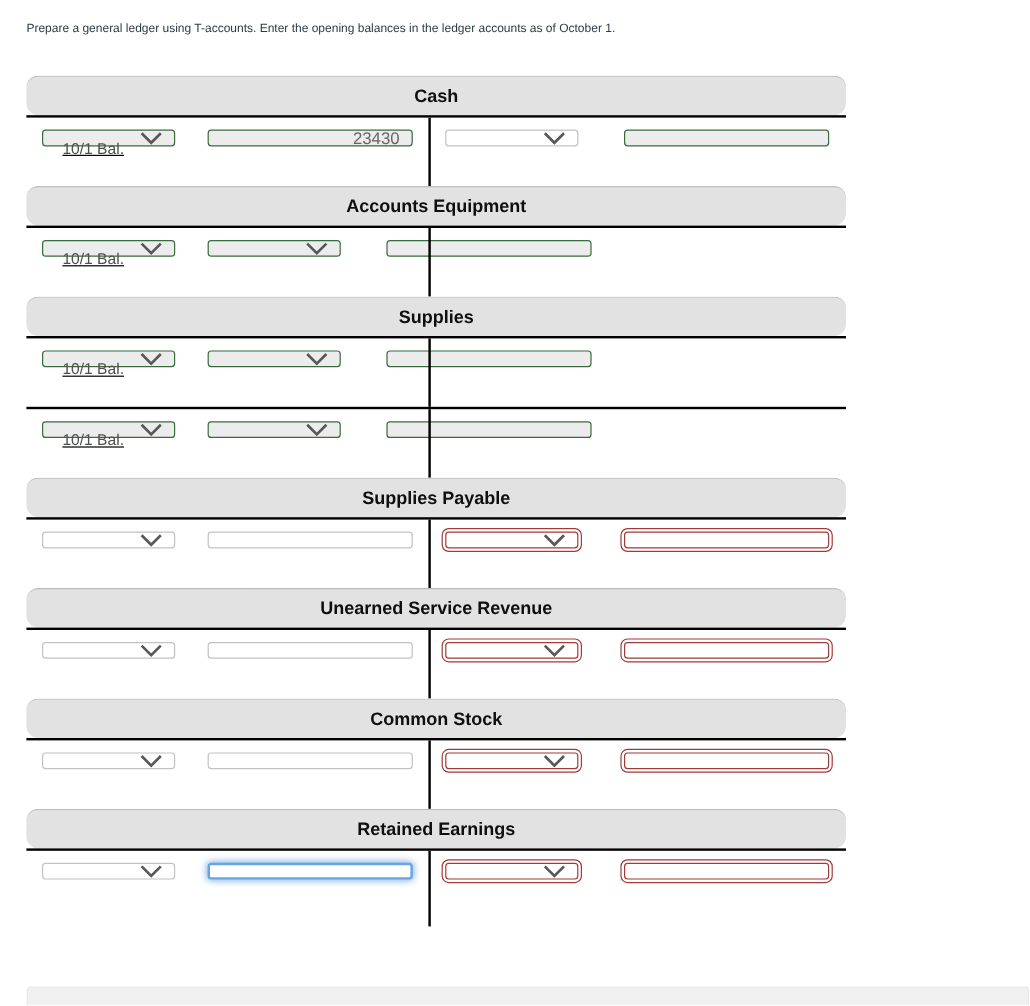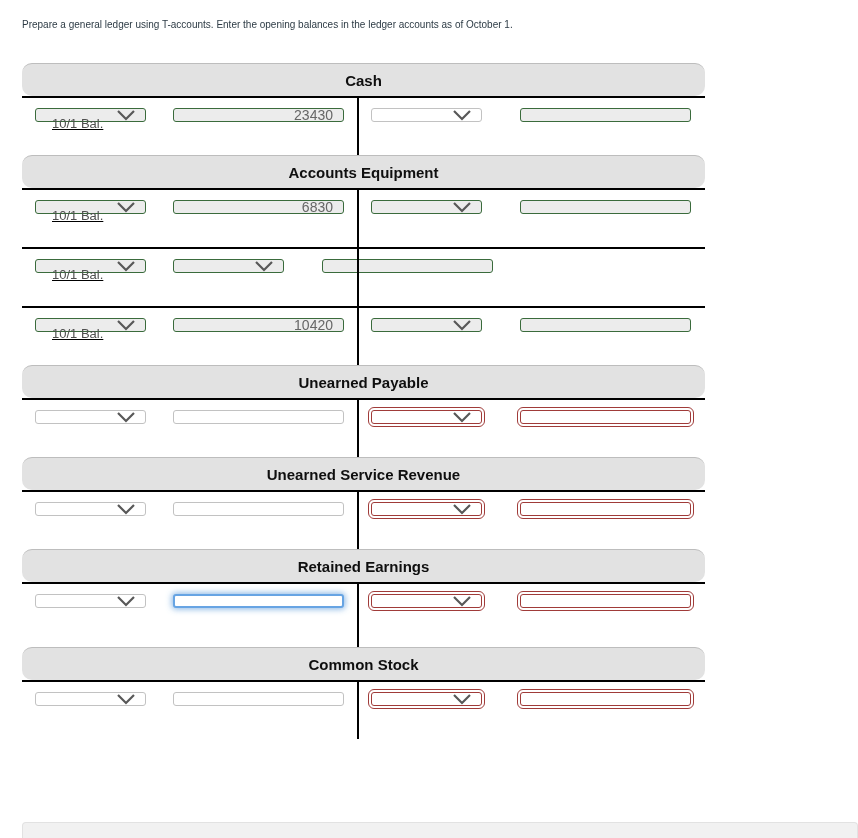--- a/index.html
+++ b/index.html
@@ -145,33 +145,33 @@
 
   <section class="acct">
     <div class="hdr">Accounts Equipment</div>
     <div class="body">
       <div class="ctl dd s-green">
         <span class="ddtext">10/1 Bal.</span>
         <span class="chev"><svg width="20" height="12" viewBox="0 0 20 12">
               <path d="M2 2 L10 10 L18 2" fill="none" stroke="#585858" stroke-width="2.2"></path>
             </svg></span>
       </div>
-      <input class="ctl amt s-green" value="6830" style="">
       <div class="tbar"></div>
       <div class="ctl dd cr s-green">
         <span class="ddtext"></span>
         <span class="chev"><svg width="20" height="12" viewBox="0 0 20 12">
               <path d="M2 2 L10 10 L18 2" fill="none" stroke="#585858" stroke-width="2.2"></path>
             </svg></span>
       </div>
       <input class="ctl amt cram s-green" value="" style="">
     </div>
   </section>
 
   <section class="acct">
+    <div class="hdr">Supplies</div>
     <div class="body">
       <div class="ctl dd s-green">
         <span class="ddtext">10/1 Bal.</span>
         <span class="chev"><svg width="20" height="12" viewBox="0 0 20 12">
               <path d="M2 2 L10 10 L18 2" fill="none" stroke="#585858" stroke-width="2.2"></path>
             </svg></span>
       </div>
       <div class="tbar"></div>
       <div class="ctl dd cr s-green">
         <span class="ddtext"></span>
@@ -184,34 +184,33 @@
   </section>
 
   <section class="acct">
     <div class="body">
       <div class="ctl dd s-green">
         <span class="ddtext">10/1 Bal.</span>
         <span class="chev"><svg width="20" height="12" viewBox="0 0 20 12">
               <path d="M2 2 L10 10 L18 2" fill="none" stroke="#585858" stroke-width="2.2"></path>
             </svg></span>
       </div>
-      <input class="ctl amt s-green" value="10420" style="">
       <div class="tbar"></div>
       <div class="ctl dd cr s-green">
         <span class="ddtext"></span>
         <span class="chev"><svg width="20" height="12" viewBox="0 0 20 12">
               <path d="M2 2 L10 10 L18 2" fill="none" stroke="#585858" stroke-width="2.2"></path>
             </svg></span>
       </div>
       <input class="ctl amt cram s-green" value="" style="">
     </div>
   </section>
 
   <section class="acct">
-    <div class="hdr">Unearned Payable</div>
+    <div class="hdr">Supplies Payable</div>
     <div class="body">
       <div class="ctl dd s-plain">
         <span class="ddtext"></span>
         <span class="chev"><svg width="20" height="12" viewBox="0 0 20 12">
               <path d="M2 2 L10 10 L18 2" fill="none" stroke="#585858" stroke-width="2.2"></path>
             </svg></span>
       </div>
       <input class="ctl amt s-plain" value="" style="">
       <div class="tbar"></div>
       <div class="ctl dd cr s-error">
@@ -219,20 +218,41 @@
         <span class="chev"><svg width="20" height="12" viewBox="0 0 20 12">
               <path d="M2 2 L10 10 L18 2" fill="none" stroke="#585858" stroke-width="2.2"></path>
             </svg></span>
       </div>
       <input class="ctl amt cram s-error" value="" style="">
     </div>
   </section>
 
   <section class="acct">
     <div class="hdr">Unearned Service Revenue</div>
+    <div class="body">
+      <div class="ctl dd s-plain">
+        <span class="ddtext"></span>
+        <span class="chev"><svg width="20" height="12" viewBox="0 0 20 12">
+              <path d="M2 2 L10 10 L18 2" fill="none" stroke="#585858" stroke-width="2.2"></path>
+            </svg></span>
+      </div>
+      <input class="ctl amt s-plain" value="" style="">
+      <div class="tbar"></div>
+      <div class="ctl dd cr s-error">
+        <span class="ddtext"></span>
+        <span class="chev"><svg width="20" height="12" viewBox="0 0 20 12">
+              <path d="M2 2 L10 10 L18 2" fill="none" stroke="#585858" stroke-width="2.2"></path>
+            </svg></span>
+      </div>
+      <input class="ctl amt cram s-error" value="" style="">
+    </div>
+  </section>
+
+  <section class="acct">
+    <div class="hdr">Common Stock</div>
     <div class="body">
       <div class="ctl dd s-plain">
         <span class="ddtext"></span>
         <span class="chev"><svg width="20" height="12" viewBox="0 0 20 12">
               <path d="M2 2 L10 10 L18 2" fill="none" stroke="#585858" stroke-width="2.2"></path>
             </svg></span>
       </div>
       <input class="ctl amt s-plain" value="" style="">
       <div class="tbar"></div>
       <div class="ctl dd cr s-error">
@@ -259,36 +279,15 @@
       <div class="ctl dd cr s-error">
         <span class="ddtext"></span>
         <span class="chev"><svg width="20" height="12" viewBox="0 0 20 12">
               <path d="M2 2 L10 10 L18 2" fill="none" stroke="#585858" stroke-width="2.2"></path>
             </svg></span>
       </div>
       <input class="ctl amt cram s-error" value="" style="">
     </div>
   </section>
 
-  <section class="acct">
-    <div class="hdr">Common Stock</div>
-    <div class="body">
-      <div class="ctl dd s-plain">
-        <span class="ddtext"></span>
-        <span class="chev"><svg width="20" height="12" viewBox="0 0 20 12">
-              <path d="M2 2 L10 10 L18 2" fill="none" stroke="#585858" stroke-width="2.2"></path>
-            </svg></span>
-      </div>
-      <input class="ctl amt s-plain" value="" style="">
-      <div class="tbar"></div>
-      <div class="ctl dd cr s-error">
-        <span class="ddtext"></span>
-        <span class="chev"><svg width="20" height="12" viewBox="0 0 20 12">
-              <path d="M2 2 L10 10 L18 2" fill="none" stroke="#585858" stroke-width="2.2"></path>
-            </svg></span>
-      </div>
-      <input class="ctl amt cram s-error" value="" style="">
-    </div>
-  </section>
-
 </div>
 
 <div class="bottom-bar"></div>
 
 </body></html>

